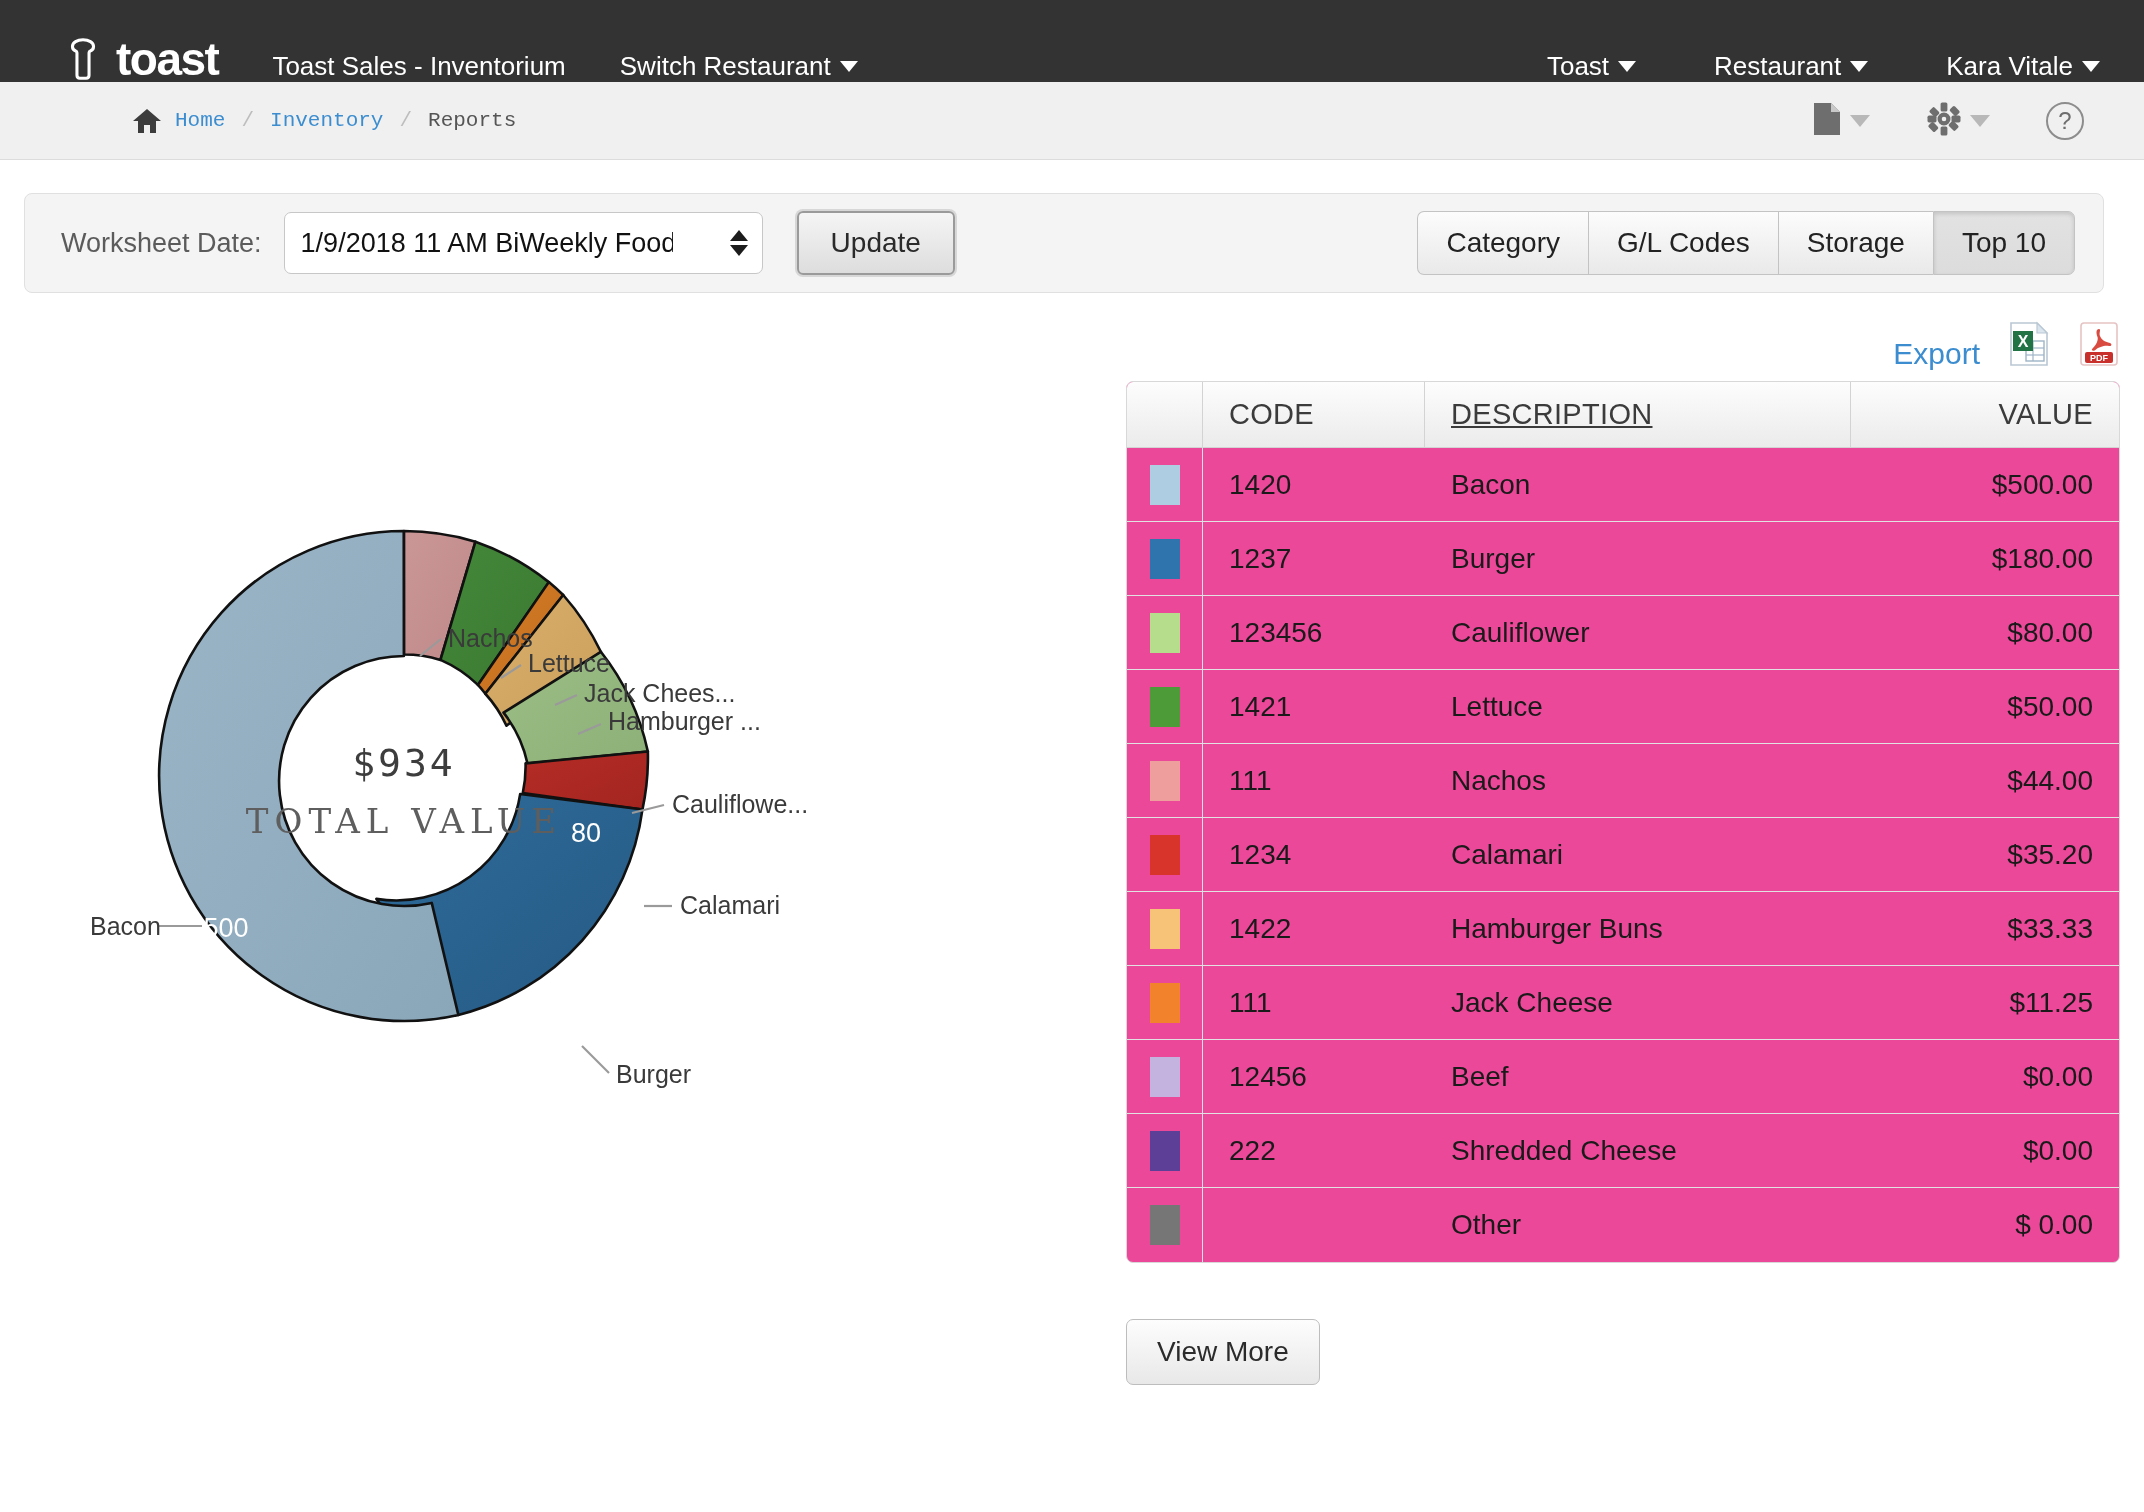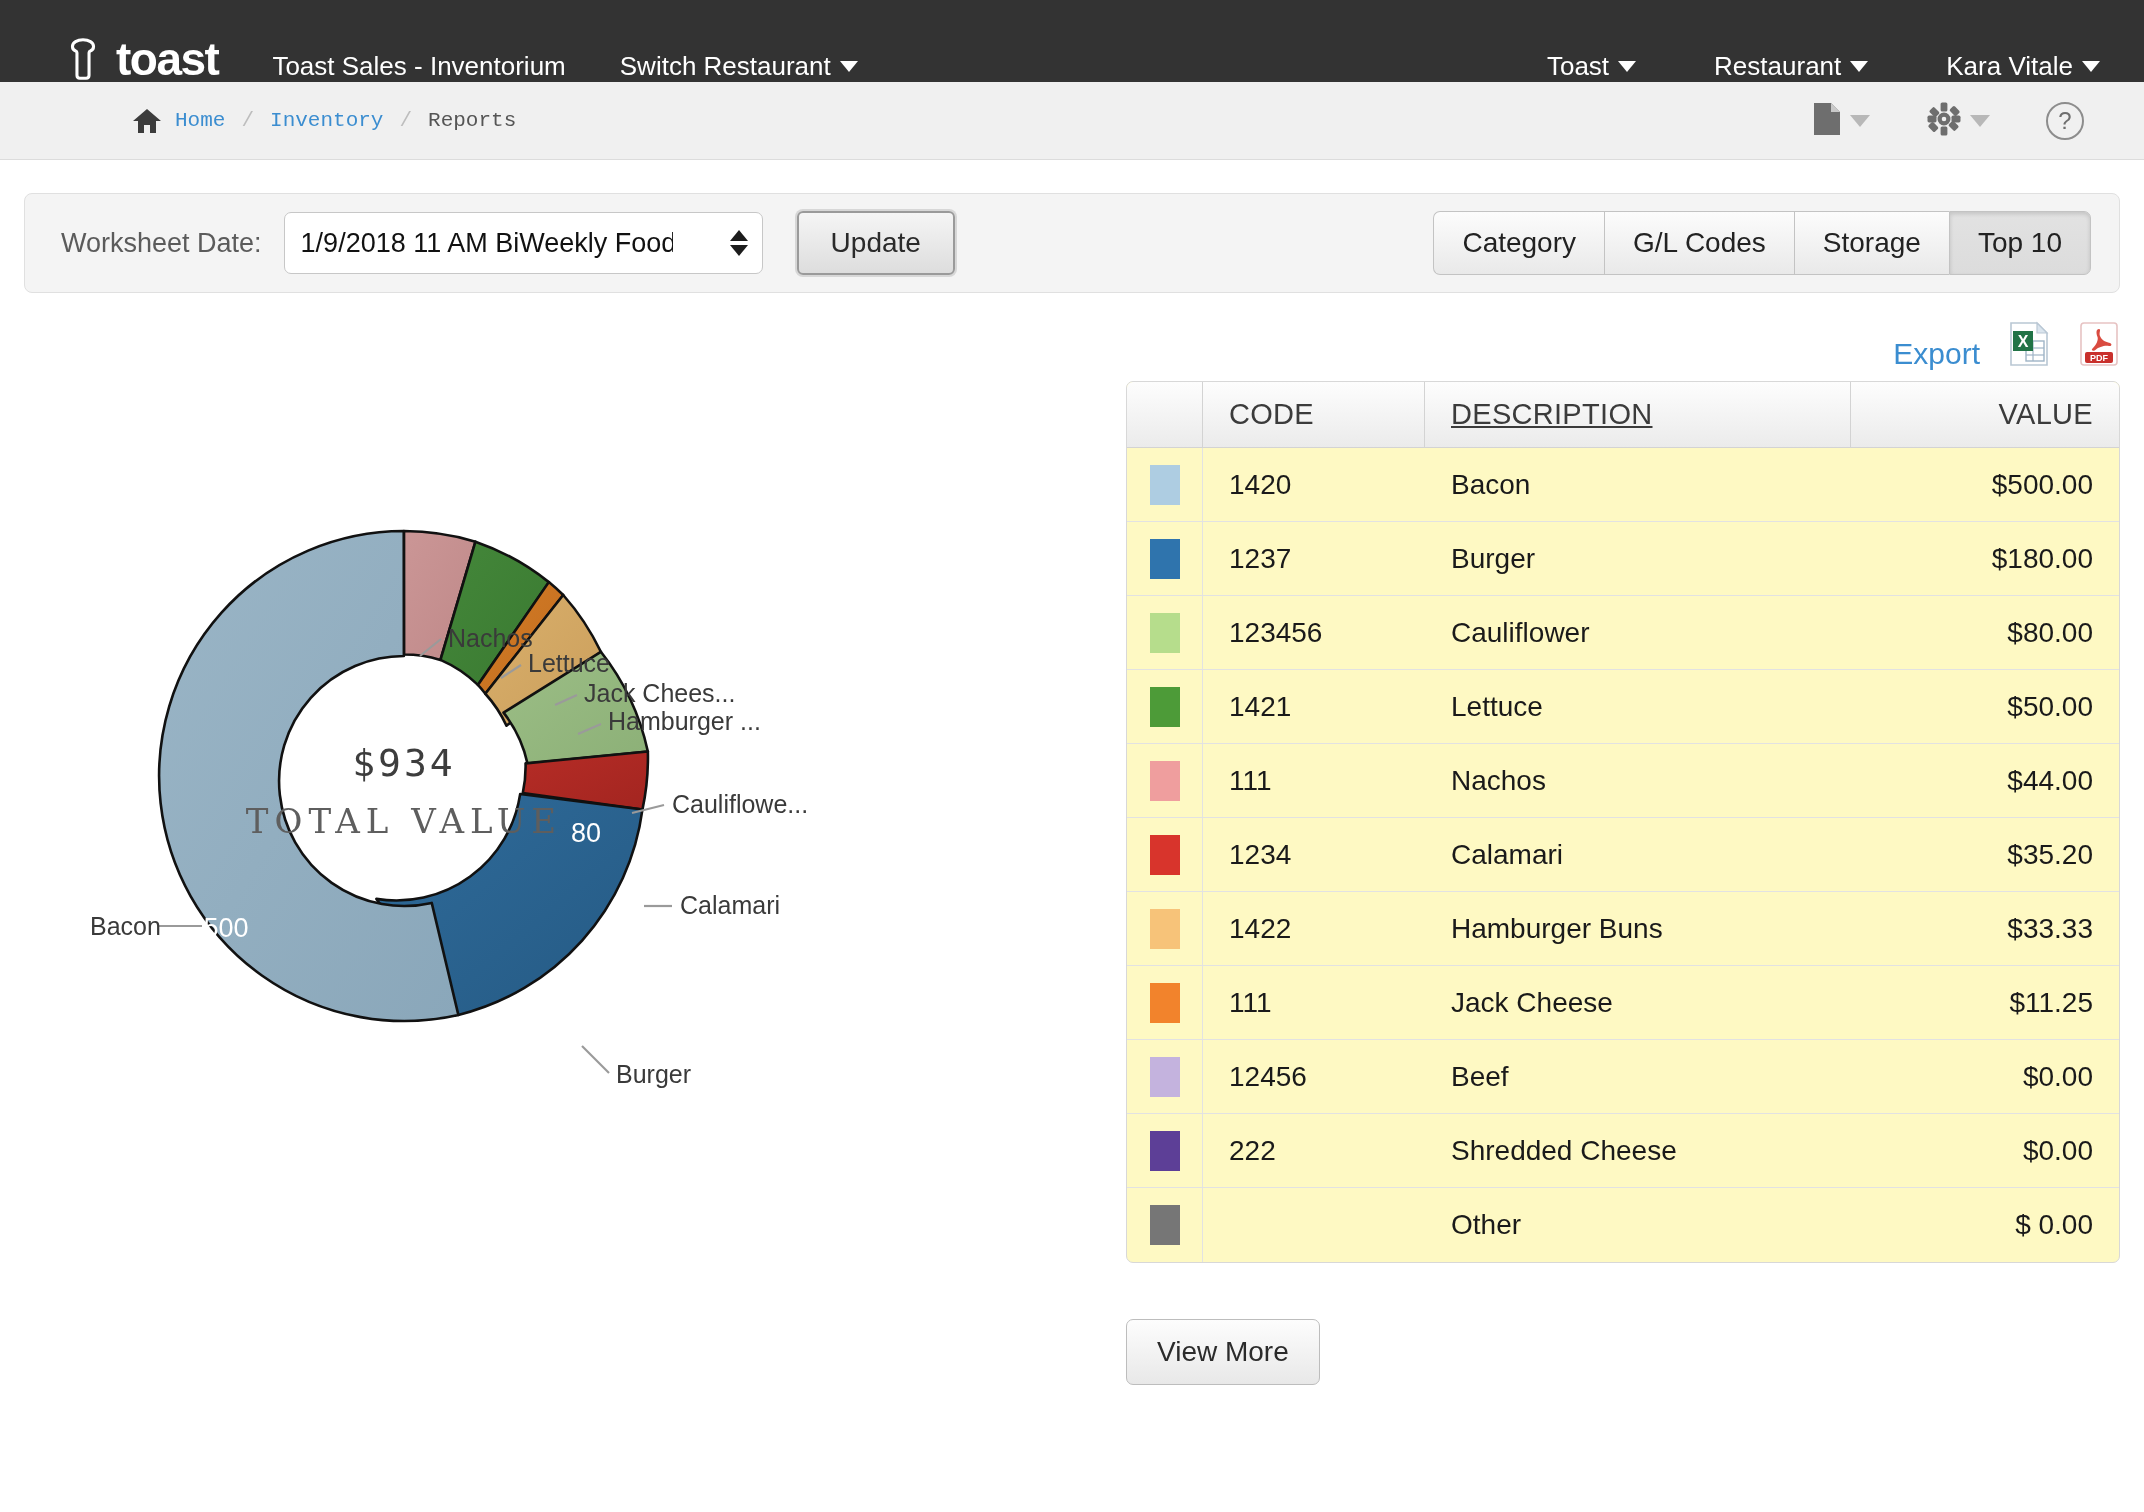--- a/index.html
+++ b/index.html
@@ -74,21 +74,21 @@
     width: 38px; height: 38px; border-radius: 50%;
     border: 2px solid #8d8d8d;
     color: #6e6e6e;
     font-size: 24px;
     display: flex; align-items: center; justify-content: center;
     cursor: pointer;
   }
 
   
   .filterbar {
-    margin: 33px 24px 0 24px;
+    margin: 33px 40px 0 24px;
     height: 100px;
     background: #f4f4f4;
     border: 1px solid #e0e0e0;
     border-radius: 8px;
     display: flex;
     align-items: center;
     padding: 0 28px;
   }
   .ws-label { font-size: 27px; color: #5b5b5b; margin-left: 8px; }
   .ws-select {
@@ -172,21 +172,21 @@
     position: relative;
     height: 800px;
   }
   .table-pane { flex: 1; padding-left: 12px; }
 
   
   .datatable {
     border: 1px solid #d8d8d8;
     border-radius: 7px;
     overflow: hidden;
-    background: #fef9c3;
+    background: #ec4899;
   }
   .dt-head {
     display: flex;
     background: linear-gradient(#fdfdfd, #ebebeb);
     border-bottom: 1px solid #d3d3d3;
     height: 66px;
     align-items: center;
   }
   .dt-row {
     display: flex;

